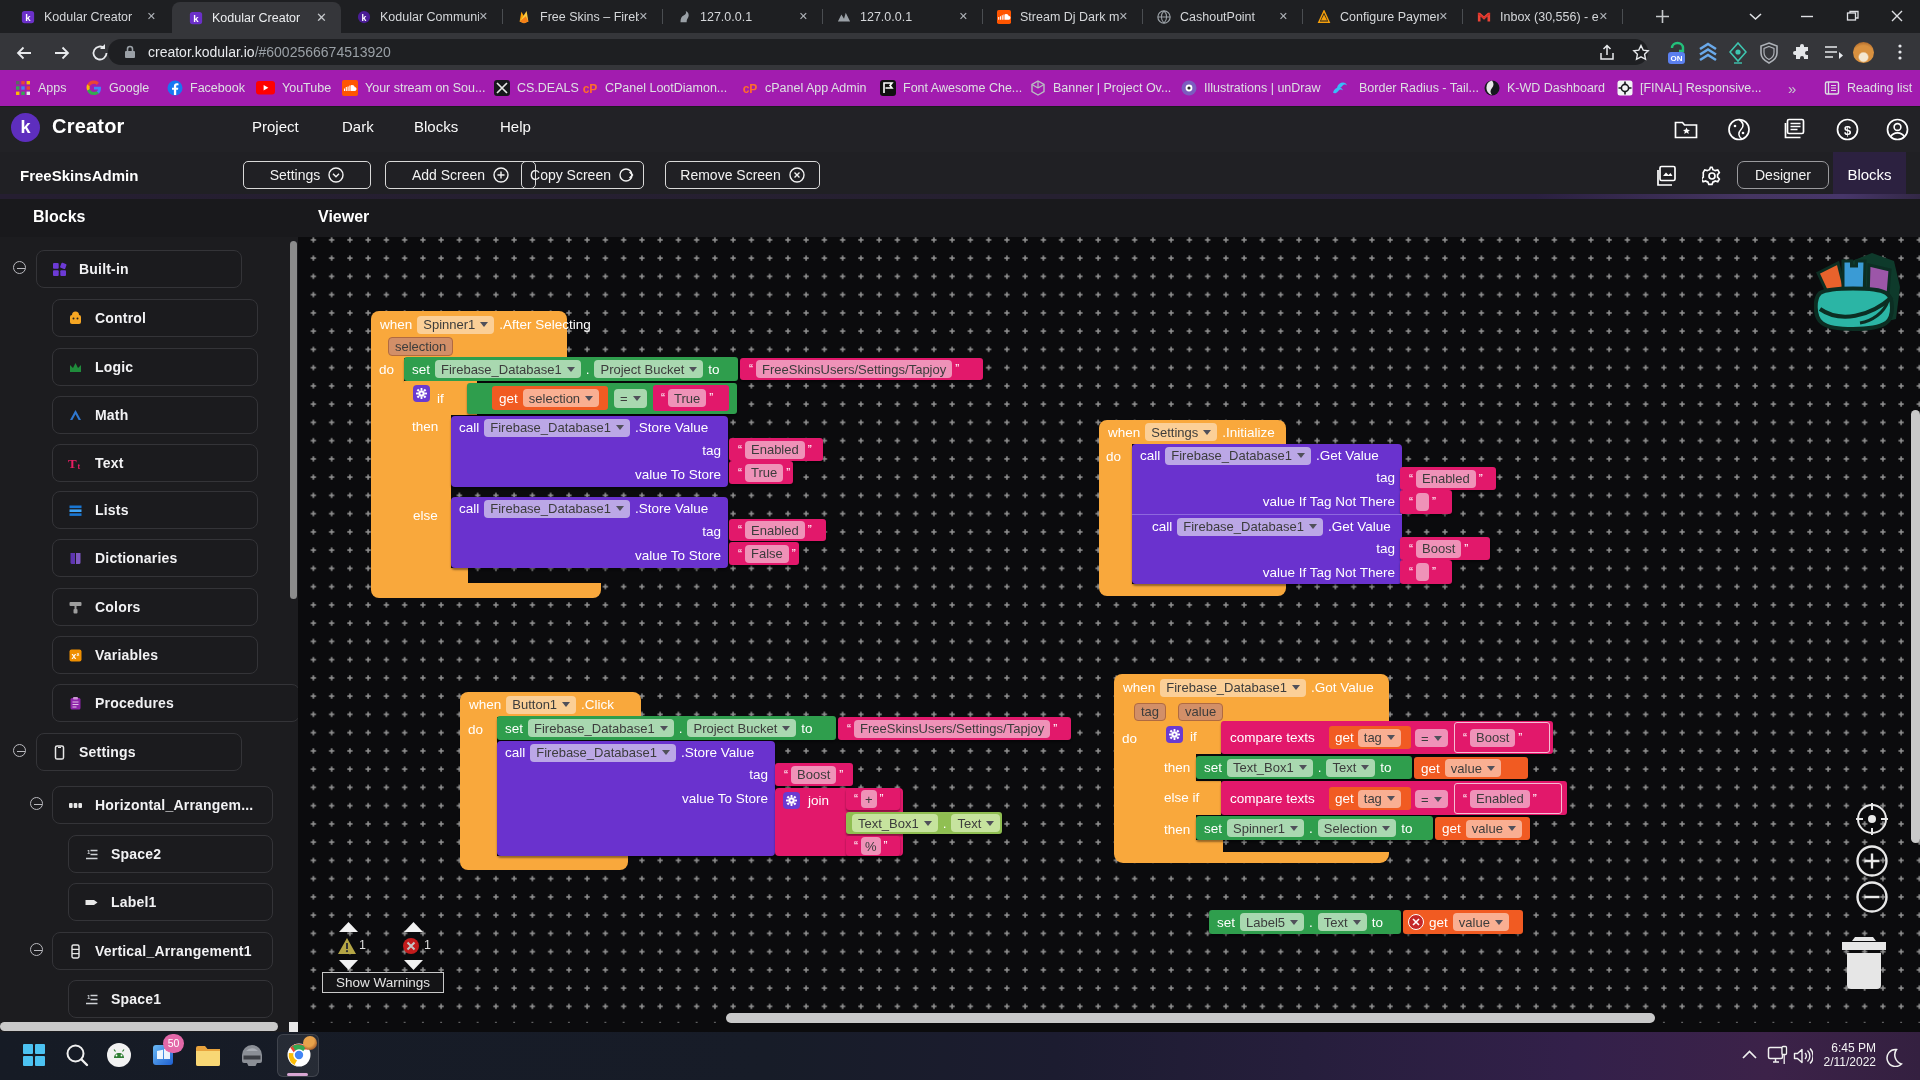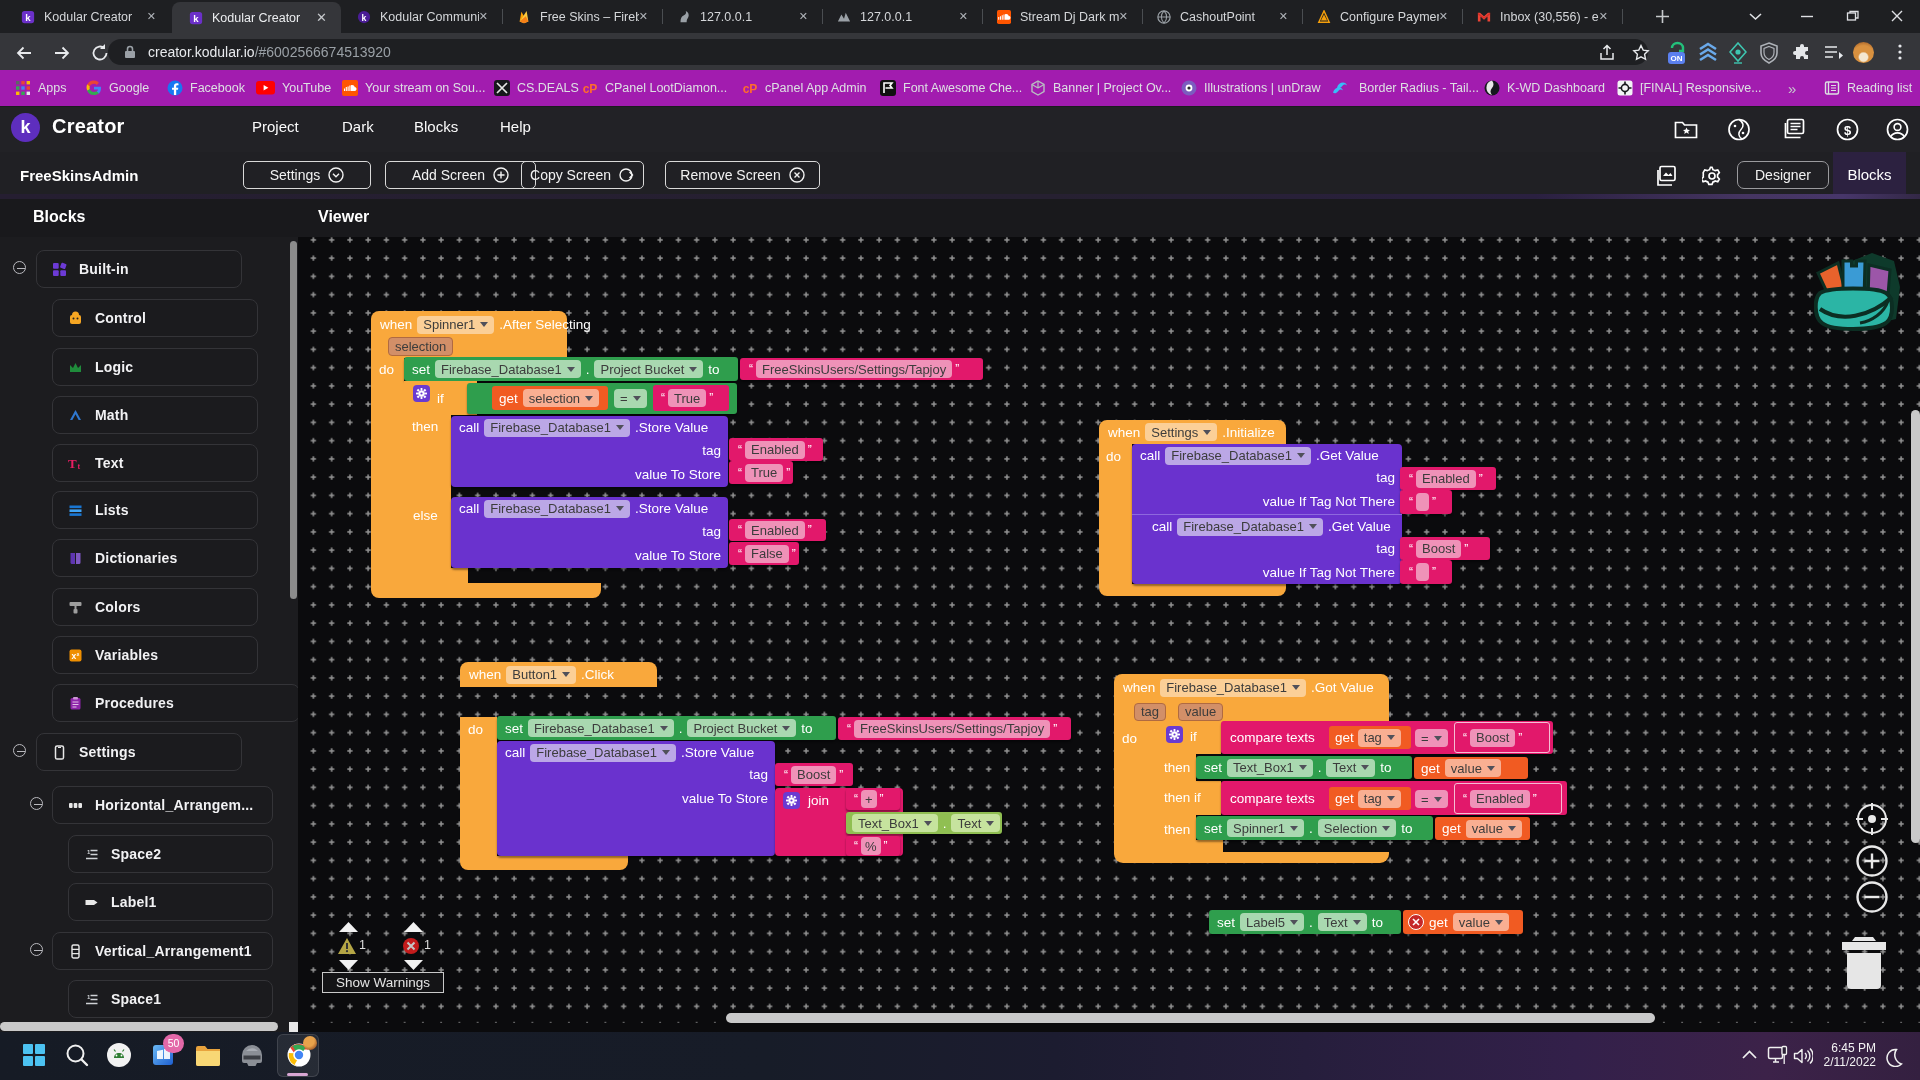--- a/index.html
+++ b/index.html
@@ -628,21 +628,21 @@
     <span class="qt">“</span>
     <span class="chip c-pnk">Boost</span>
     <span class="qt">”</span>
   </div>
 <div class="b pnk shadow" style="left:1400px;top:560px;width:52px;height:24px;border-radius:3px;padding-left:6px">
     <span class="qt">“</span>
     <span class="chip c-pnk" style="width:13px"></span>
     <span class="qt">”</span>
   </div>
 
-<div class="abs org" style="left:460px;top:662px;width:197px;height:25px;border-radius:8px 8px 0 0">
+<div class="abs org" style="left:460px;top:692px;width:181px;height:25px;border-radius:8px 8px 0 0">
   <div class="b" style="left:9px;top:1px;height:23px;gap:5px">when<span class="chip c-org">Button1<span class="dd"></span></span>.Click</div>
 </div>
 <div class="abs org" style="left:460px;top:717px;width:37px;height:139px"></div>
 <div class="lbl" style="left:468px;top:722px">do</div>
 <div class="abs org" style="left:460px;top:856px;width:168px;height:14px;border-radius:0 0 8px 8px"></div>
 <div class="b grn shadow" style="left:497px;top:716px;width:339px;height:24px;border-radius:3px;padding-left:8px;gap:5px">set<span class="chip c-grn">Firebase_Database1<span class="dd"></span></span>.<span class="chip c-grn">Project Bucket<span class="dd"></span></span>to</div>
 <div class="b pnk shadow" style="left:838px;top:717px;width:233px;height:23px;border-radius:3px;padding-left:6px">
     <span class="qt">“</span>
     <span class="chip c-pnk">FreeSkinsUsers/Settings/Tapjoy</span>
     <span class="qt">”</span>
@@ -728,21 +728,21 @@
   <span class="chip c-pnk abs" style="left:194px;top:8px;height:18px">=<span class="dd"></span></span>
   <div class="b" style="left:233px;top:1px;width:96px;height:31px;border:1px solid #f5bdd4;border-radius:3px;padding-left:5px">
       <span class="qt">“</span>
       <span class="chip c-pnk">Boost</span>
       <span class="qt">”</span>
     </div>
 </div>
 <div class="lbl" style="left:1164px;top:760px">then</div>
 <div class="b grn shadow" style="left:1196px;top:756px;width:216px;height:23px;border-radius:3px;padding-left:8px;gap:5px">set<span class="chip c-grn">Text_Box1<span class="dd"></span></span>.<span class="chip c-grn">Text<span class="dd"></span></span>to</div>
 <div class="b ror shadow" style="left:1414px;top:757px;width:114px;height:22px;border-radius:3px;padding-left:7px;gap:5px">get<span class="chip c-ror">value<span class="dd"></span></span></div>
-<div class="lbl" style="left:1164px;top:790px">then if</div>
+<div class="lbl" style="left:1164px;top:790px">else if</div>
 <div class="abs pnk shadow" style="left:1221px;top:781px;width:346px;height:34px;border-radius:3px">
   <span class="lbl" style="left:9px;top:10px">compare texts</span>
   <div class="b ror" style="left:108px;top:6px;width:82px;height:23px;border-radius:3px;padding-left:6px;gap:4px">get<span class="chip c-ror">tag<span class="dd"></span></span></div>
   <span class="chip c-pnk abs" style="left:194px;top:9px;height:18px">=<span class="dd"></span></span>
   <div class="b" style="left:233px;top:2px;width:108px;height:31px;border:1px solid #f5bdd4;border-radius:3px;padding-left:5px">
       <span class="qt">“</span>
       <span class="chip c-pnk">Enabled</span>
       <span class="qt">”</span>
     </div>
 </div>

